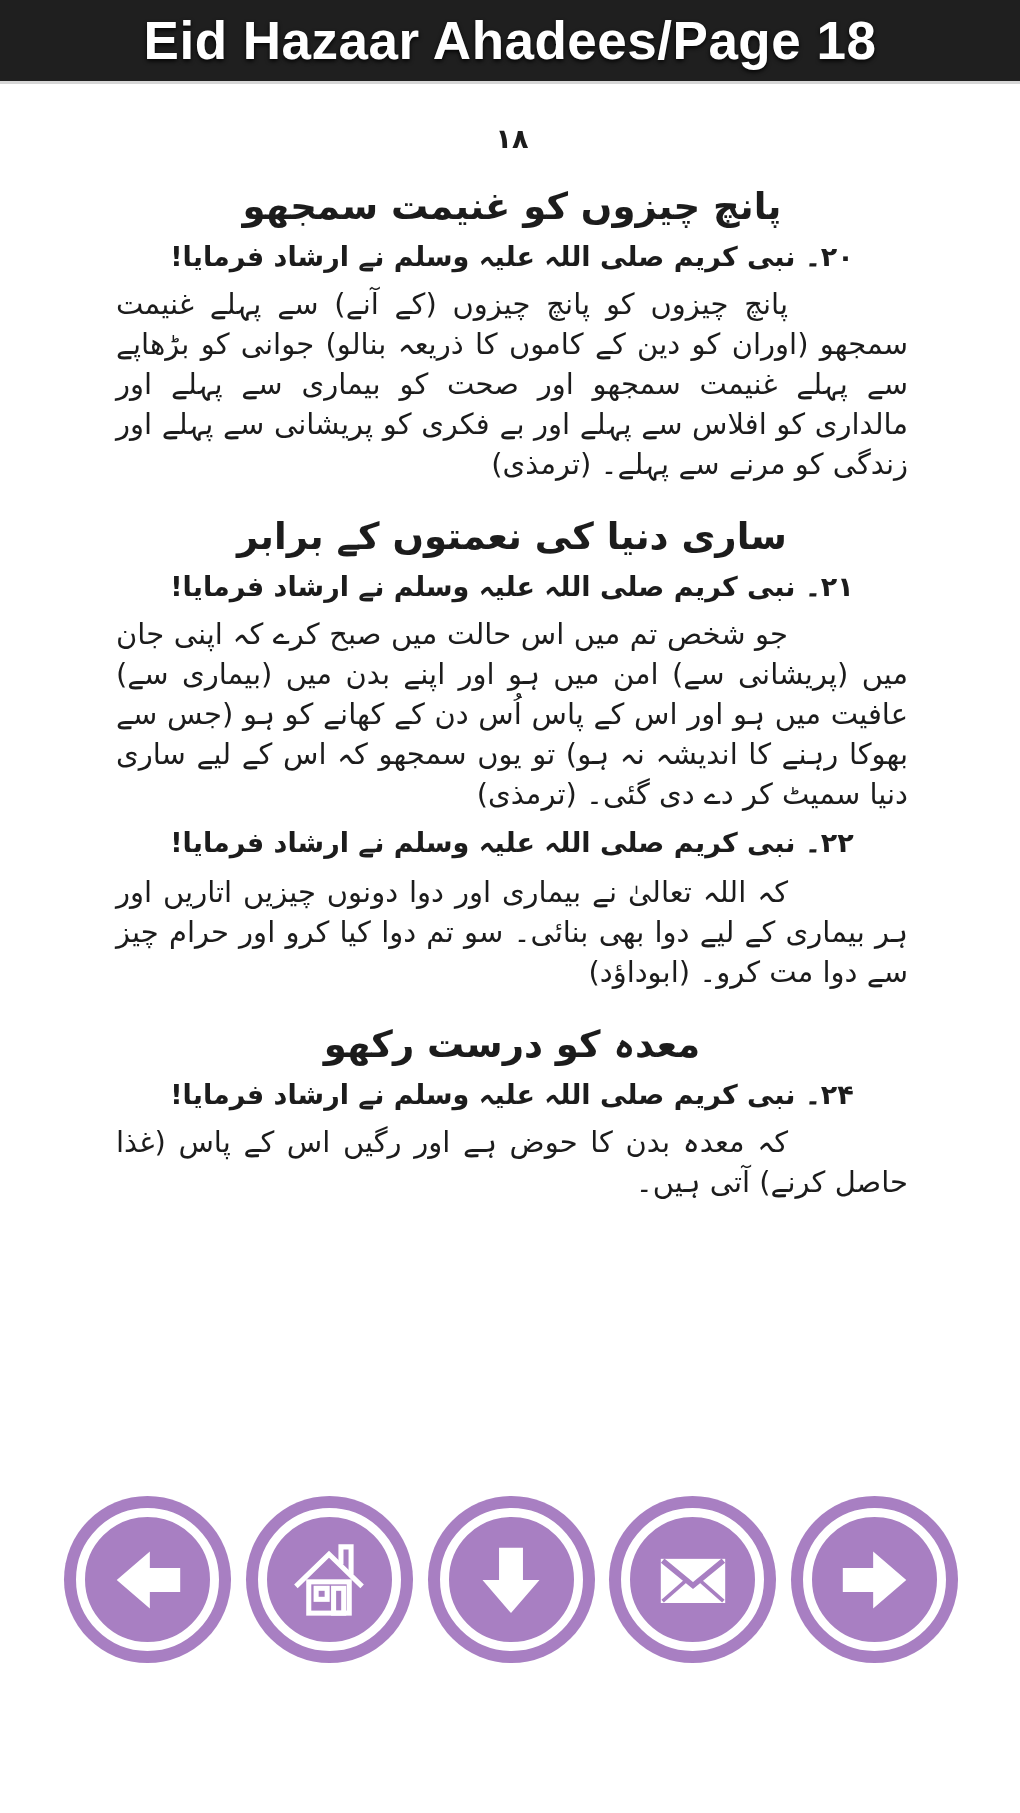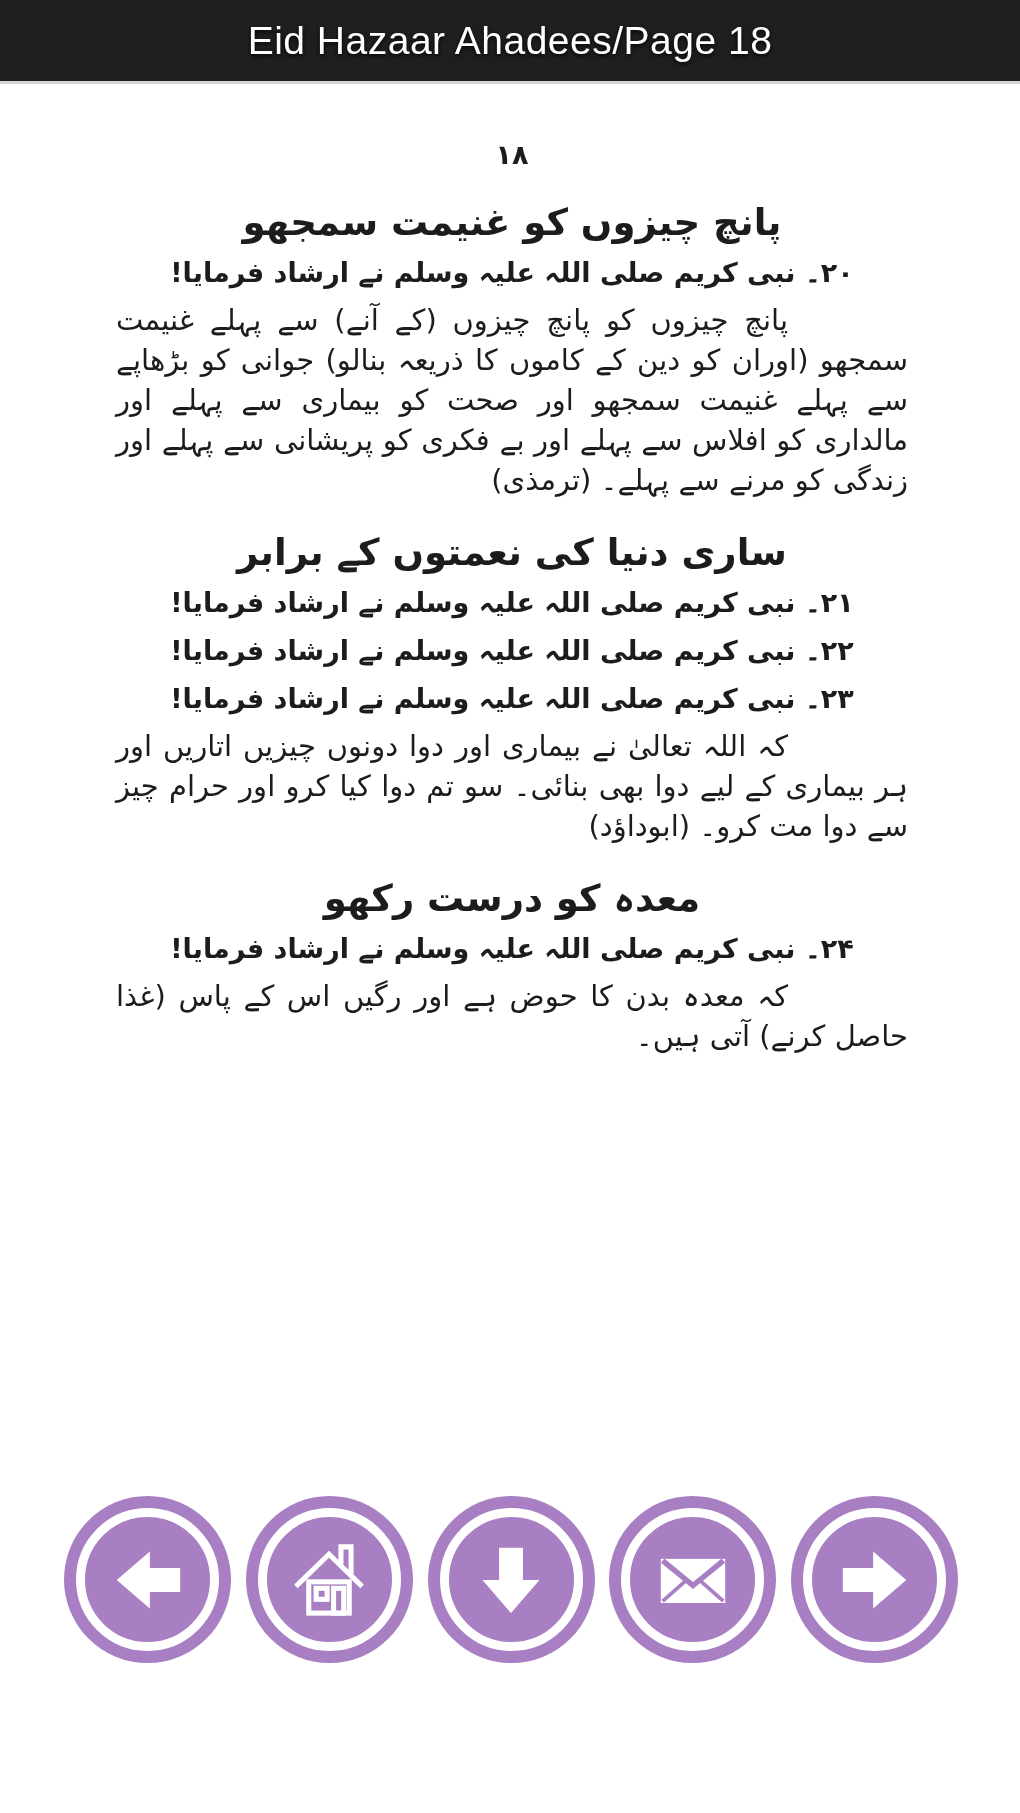--- a/index.html
+++ b/index.html
@@ -21,41 +21,41 @@
   
   .appbar {
     height: 84px;
     background: var(--header-bg);
     display: flex; align-items: center; justify-content: center;
     border-bottom: 3px solid #d6d6d6;
   }
   .appbar-title {
     color: #ffffff;
     font-family: "Liberation Sans", sans-serif;
-    font-weight: normal;
-    font-size: 39px;
+    font-weight: bold;
+    font-size: 53px;
     letter-spacing: 0.5px;
     text-shadow: 0 2px 4px rgba(0,0,0,0.9);
     white-space: nowrap;
   }
 
   
   .scan {
     position: absolute;
     top: 87px; left: 116px;
     width: 792px;
     direction: rtl;
     color: var(--scan-text);
     font-family: "DejaVu Sans", sans-serif;
   }
   .page-number {
     text-align: center;
     font-size: 27px;
     font-weight: bold;
-    margin-top: 52px;
+    margin-top: 36px;
     margin-bottom: 6px;
   }
   .hadith { margin-top: 10px; }
   .section-heading {
     font-size: 37px;
     font-weight: bold;
     text-align: center;
     margin: 30px 0 8px 0;
     line-height: 1.25;
   }
@@ -120,28 +120,28 @@
 
     <section class="hadith">
       <h2 class="section-heading">پانچ چیزوں کو غنیمت سمجھو</h2>
       <div class="hadith-intro">۲۰۔ نبی کریم صلی اللہ علیہ وسلم نے ارشاد فرمایا!</div>
       <p class="hadith-body">پانچ چیزوں کو پانچ چیزوں (کے آنے) سے پہلے غنیمت سمجھو (اوران کو دین کے کاموں کا ذریعہ بنالو) جوانی کو بڑھاپے سے پہلے غنیمت سمجھو اور صحت کو بیماری سے پہلے اور مالداری کو افلاس سے پہلے اور بے فکری کو پریشانی سے پہلے اور زندگی کو مرنے سے پہلے۔ (ترمذی)</p>
     </section>
 
     <section class="hadith">
       <h2 class="section-heading">ساری دنیا کی نعمتوں کے برابر</h2>
       <div class="hadith-intro">۲۱۔ نبی کریم صلی اللہ علیہ وسلم نے ارشاد فرمایا!</div>
+      <p class="hadith-body">جو شخص تم میں اس حالت میں صبح کرے کہ اپنی جان میں (پریشانی سے) امن میں ہو اور اپنے بدن میں (بیماری سے) عافیت میں ہو اور اس کے پاس اُس دن کے کھانے کو ہو (جس سے بھوکا رہنے کا اندیشہ نہ ہو) تو یوں سمجھو کہ اس کے لیے ساری دنیا سمیٹ کر دے دی گئی۔ (ترمذی)</p>
     </section>
 
     <section class="hadith">
       <div class="hadith-intro">۲۲۔ نبی کریم صلی اللہ علیہ وسلم نے ارشاد فرمایا!</div>
     </section>
 
     <section class="hadith">
-      <div class="hadith-intro">۲۳۔ نبی کریم صلی اللہ علیہ وسلم نے ارشاد فرمایا!</div>
       <p class="hadith-body">کہ اللہ تعالیٰ نے بیماری اور دوا دونوں چیزیں اتاریں اور ہر بیماری کے لیے دوا بھی بنائی۔ سو تم دوا کیا کرو اور حرام چیز سے دوا مت کرو۔ (ابوداؤد)</p>
     </section>
 
     <section class="hadith">
       <h2 class="section-heading">معدہ کو درست رکھو</h2>
       <div class="hadith-intro">۲۴۔ نبی کریم صلی اللہ علیہ وسلم نے ارشاد فرمایا!</div>
       <p class="hadith-body">کہ معدہ بدن کا حوض ہے اور رگیں اس کے پاس (غذا حاصل کرنے) آتی ہیں۔</p>
     </section>
   </main>
 

